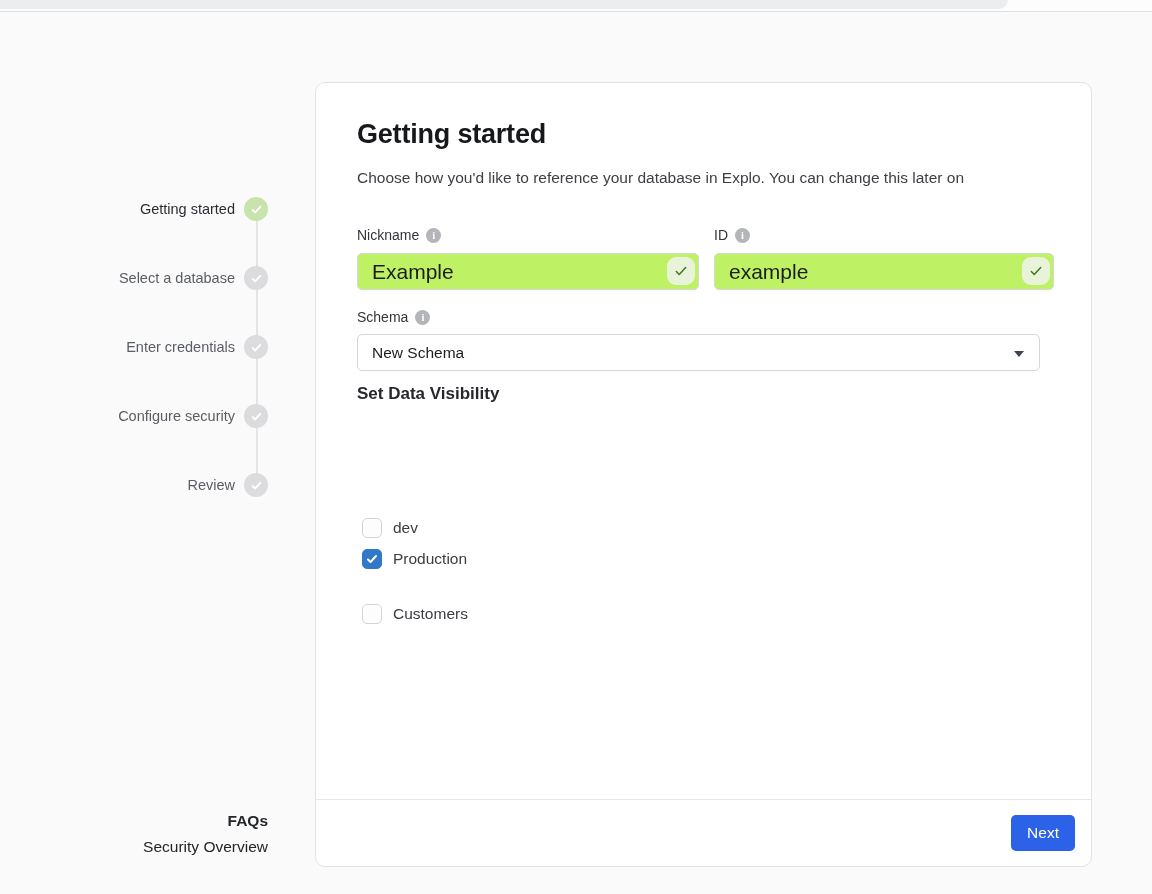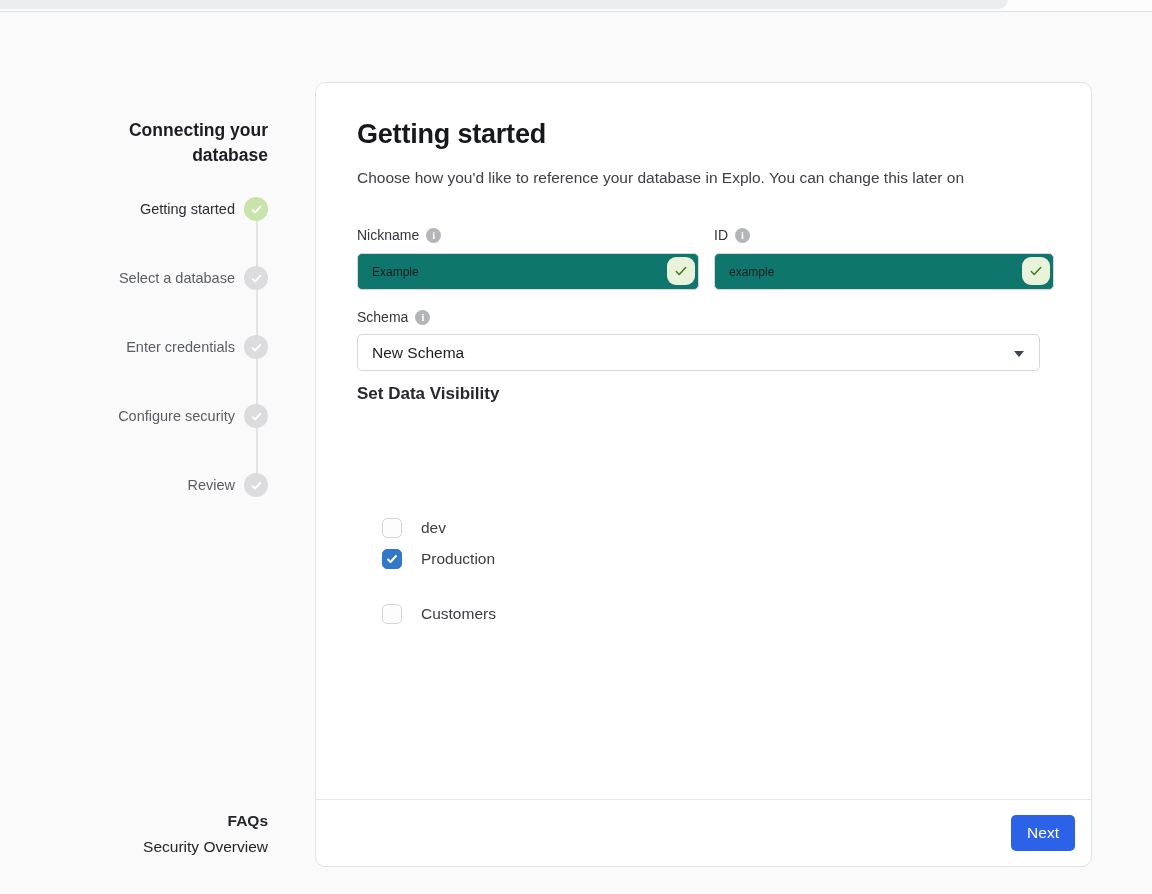--- a/index.html
+++ b/index.html
@@ -32,38 +32,38 @@
   .card-title{position:absolute;left:41px;top:36px;font-size:27px;font-weight:600;
               letter-spacing:-0.2px;color:#17181b;}
   .card-subtitle{position:absolute;left:41px;top:86px;width:705px;font-size:15.5px;color:#3e4045;}
 
   .field-label{position:absolute;display:flex;align-items:center;gap:7px;
                font-size:14px;color:#33353a;}
   .info-icon{width:15px;height:15px;border-radius:50%;background:#b3b5b8;color:#fff;
              font-size:10.5px;font-weight:700;display:flex;align-items:center;justify-content:center;
              font-family:"Liberation Serif",serif;}
   .text-input{position:absolute;box-sizing:border-box;height:37px;border:1px solid #d6d7d9;
-              border-radius:5px;background:#0f766e;font-family:"Liberation Sans",sans-serif;
-              font-size:12px;color:#1c1d21;padding:0 40px 0 14px;outline:none;}
+              border-radius:5px;background:#bef264;font-family:"Liberation Sans",sans-serif;
+              font-size:21px;color:#1c1d21;padding:0 40px 0 14px;outline:none;}
   .valid-badge{position:absolute;width:28px;height:28px;top:4px;border-radius:9px;background:#e9f3da;
                display:flex;align-items:center;justify-content:center;}
   .valid-badge svg{width:14px;height:14px;}
 
   .select{position:absolute;left:41px;top:251px;width:683px;height:37px;box-sizing:border-box;
           border:1px solid #d6d7d9;border-radius:5px;background:#fff;display:flex;align-items:center;
           padding:0 14px;font-size:15.5px;color:#1c1d21;cursor:pointer;}
   .select-caret{position:absolute;right:15px;top:16px;width:0;height:0;
                 border-left:5.5px solid transparent;border-right:5.5px solid transparent;
                 border-top:6.5px solid #3d4654;}
 
   .vis-heading{position:absolute;left:41px;top:301px;font-size:17px;font-weight:700;color:#26282d;}
   .vis-desc{position:absolute;left:41px;top:344px;width:692px;font-size:15.5px;
             line-height:20.8px;color:#54565b;}
 
-  .check-row{position:absolute;left:46px;display:flex;align-items:center;gap:19px;height:21px;margin-left:20px;}
+  .check-row{position:absolute;left:46px;display:flex;align-items:center;gap:11px;height:21px;}
   .checkbox{width:20px;height:20px;box-sizing:border-box;border-radius:5px;background:#fdfdfd;
             border:1.5px solid #d3d4d6;display:flex;align-items:center;justify-content:center;cursor:pointer;}
   .checkbox svg{width:12px;height:12px;display:none;}
   .checkbox.checked{background:#3179c8;border-color:#3179c8;}
   .checkbox.checked svg{display:block;}
   .check-row-label{font-size:15.5px;color:#3b3d42;}
 
   .card-footer{position:absolute;left:0;right:0;bottom:0;height:67px;box-sizing:border-box;
                border-top:1px solid #e7e8ea;display:flex;align-items:center;justify-content:flex-end;
                padding-right:16px;}
@@ -74,21 +74,20 @@
 </head>
 <body>
 
 <div class="stage">
 
   <div class="top-strip">
     <div class="top-strip-tab"></div>
   </div>
 
   <div class="sidebar">
-    <div class="sidebar-title">Connecting your database</div>
 
     <div class="stepper-line"></div>
 
     <div class="step checked" style="top:197px;">
       <span class="step-label">Getting started</span>
       <span class="step-dot">
         <svg viewBox="0 0 24 24">
             <path d="M5 13l4.5 4.5L19 7" stroke="#fff" stroke-width="3.4" fill="none" stroke-linecap="round" stroke-linejoin="round"></path>
           </svg>
       </span>

